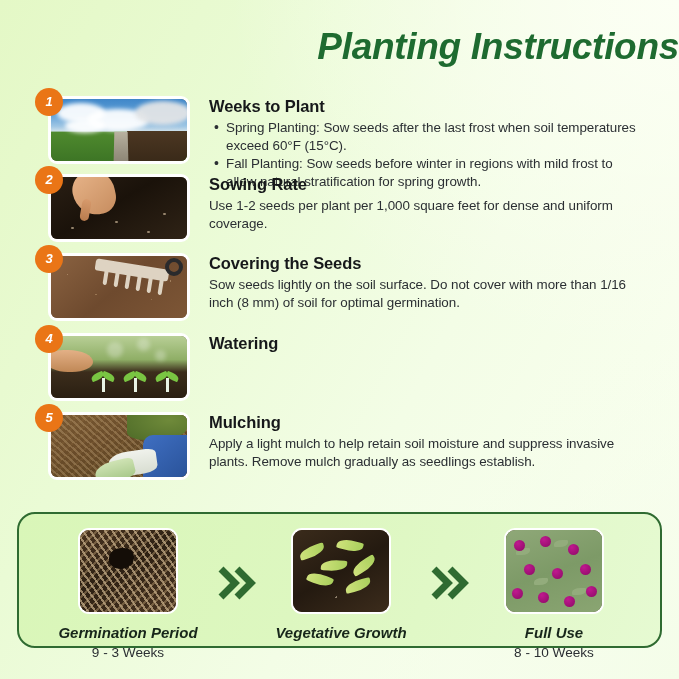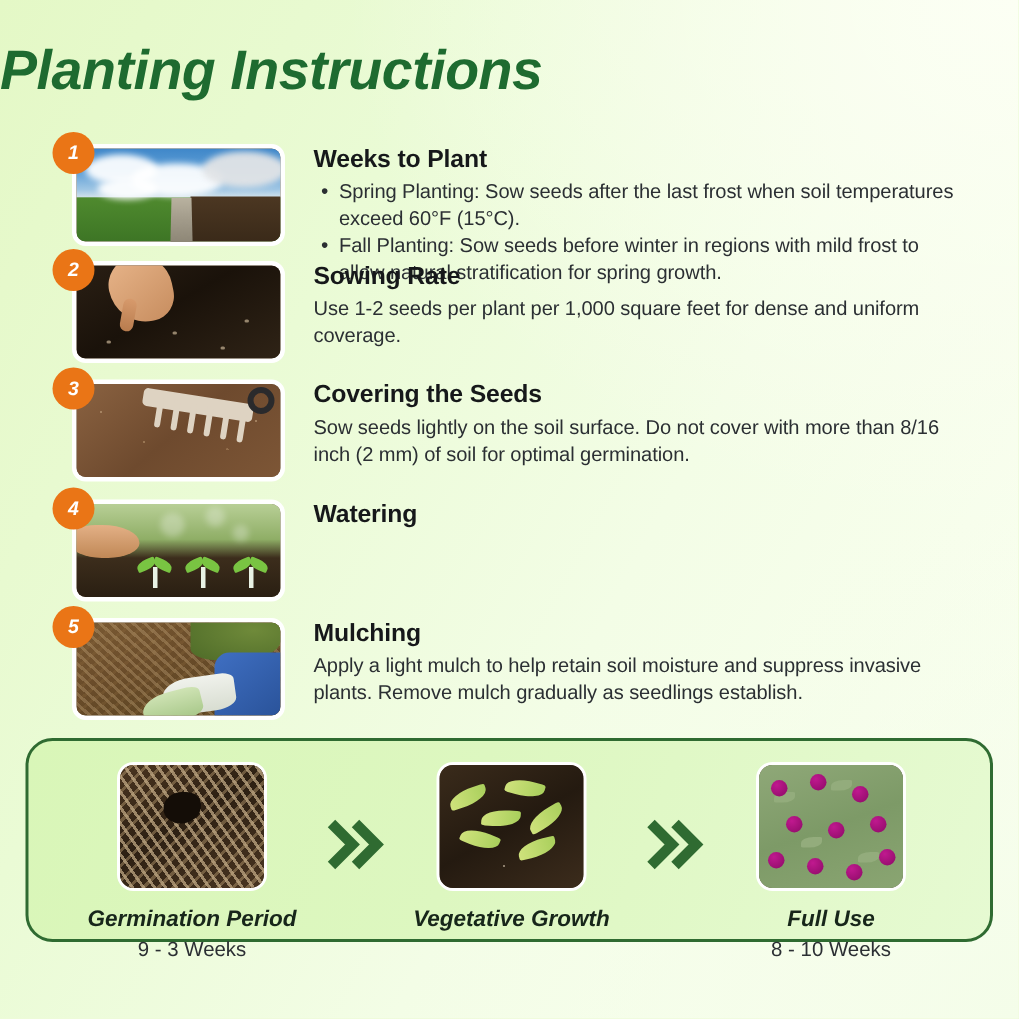--- a/index.html
+++ b/index.html
@@ -24,21 +24,21 @@
       linear-gradient(118deg, #e4f8c6 0%, #eafbd5 30%, #f3fde6 60%, #fbfff2 100%);
     overflow: hidden;
   }
 
   
   .title {
     position: absolute;
     top: 25px;
     left: 0;
     width: 679px;
-    text-align: left;
+    text-align: right;
     font-size: 37px;
     line-height: 44px;
     font-weight: bold;
     font-style: italic;
     letter-spacing: -0.3px;
     color: #1e6b30;
   }
 
   
   .steps {
@@ -123,21 +123,21 @@
     left: -12px;
     top: 0;
     color: #2b2f33;
     font-size: 14px;
   }
 
   
   .timeline {
     position: absolute;
     left: 17px;
-    top: 492px;
+    top: 512px;
     width: 645px;
     height: 136px;
     box-sizing: border-box;
     border: 2px solid #2f6b31;
     border-radius: 18px;
     background: linear-gradient(110deg, #d9f6b8 0%, #ddf7c0 45%, #e6fad2 100%);
   }
   .tl-row {
     position: absolute;
     left: 0;
@@ -395,21 +395,21 @@
             <div class="tine" style="right:57px;  top:13px; transform:rotate(9deg);"></div>
             <div class="tine" style="right:68px;  top:11px; transform:rotate(9deg);"></div>
             <div class="tine" style="right:79px;  top:9px;  transform:rotate(9deg);"></div>
             <div class="handle"></div>
           </div>
         </div>
         <div class="badge">3</div>
       </div>
       <div class="step-text">
         <div class="step-head">Covering the Seeds</div>
-        <p class="step-body">Sow seeds lightly on the soil surface. Do not cover with more than 8/16 inch (2 mm) of soil for optimal germination.</p>
+        <p class="step-body">Sow seeds lightly on the soil surface. Do not cover with more than 1/16 inch (8 mm) of soil for optimal germination.</p>
       </div>
     </div>
 
     <div class="step" style="top:237px;">
       <div class="thumb-wrap">
         <div class="thumb">
           <div class="art art-water">
             <div class="bokeh" style="left:56px;top:6px;width:16px;height:16px;"></div>
             <div class="bokeh" style="left:86px;top:2px;width:13px;height:13px;"></div>
             <div class="bokeh" style="left:104px;top:14px;width:11px;height:11px;"></div>

